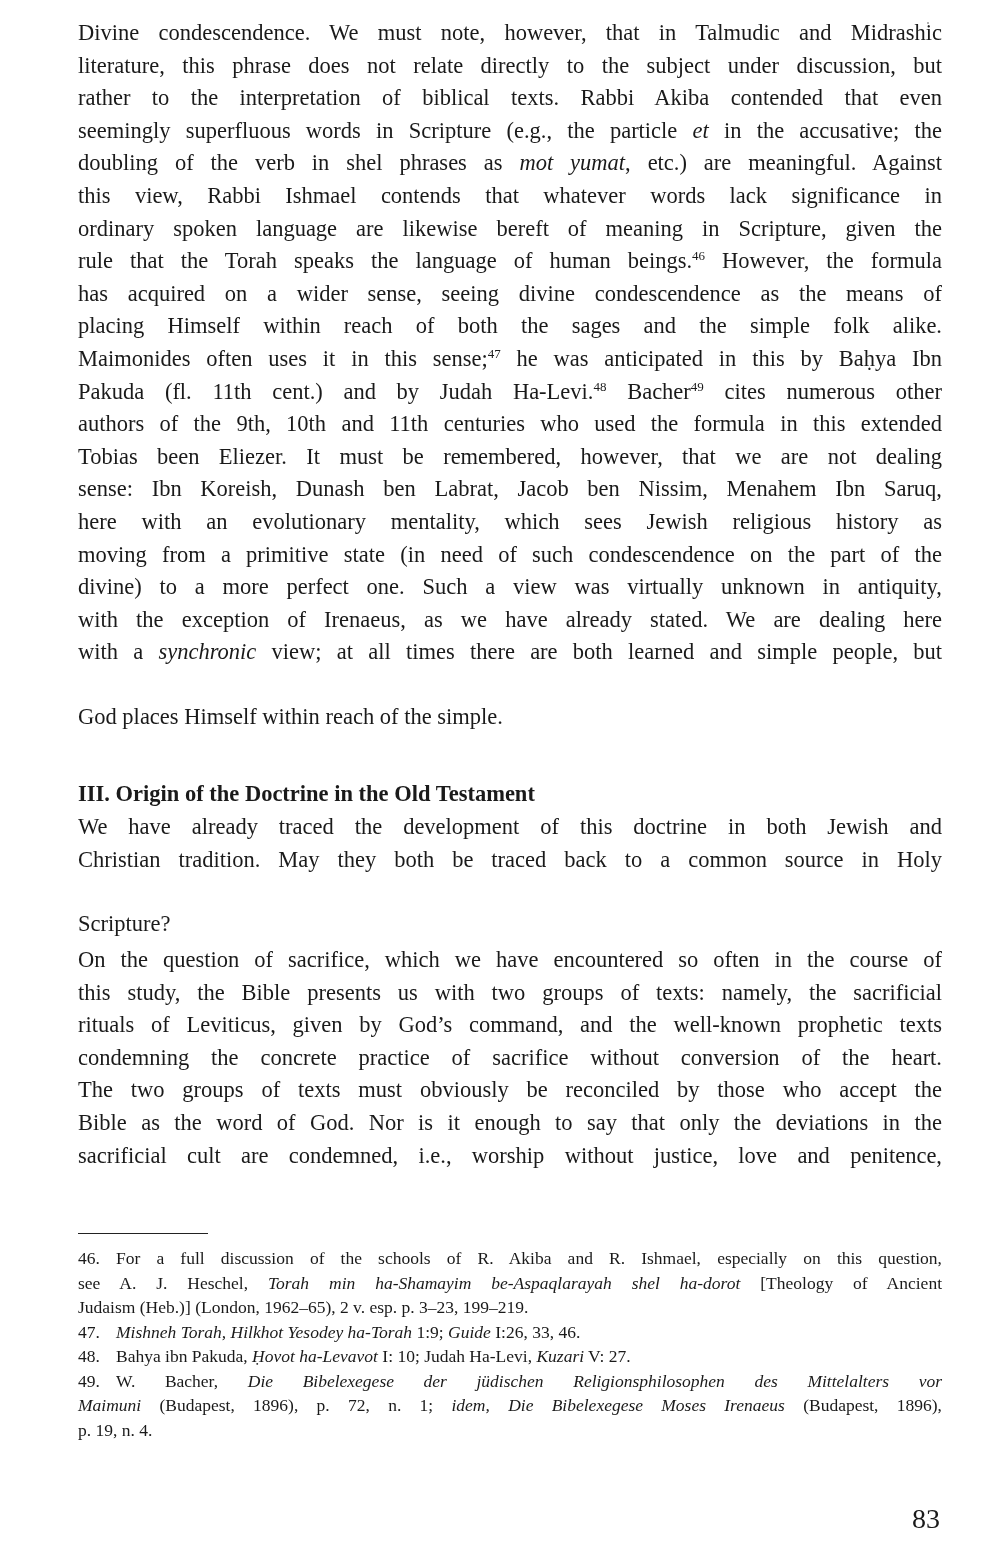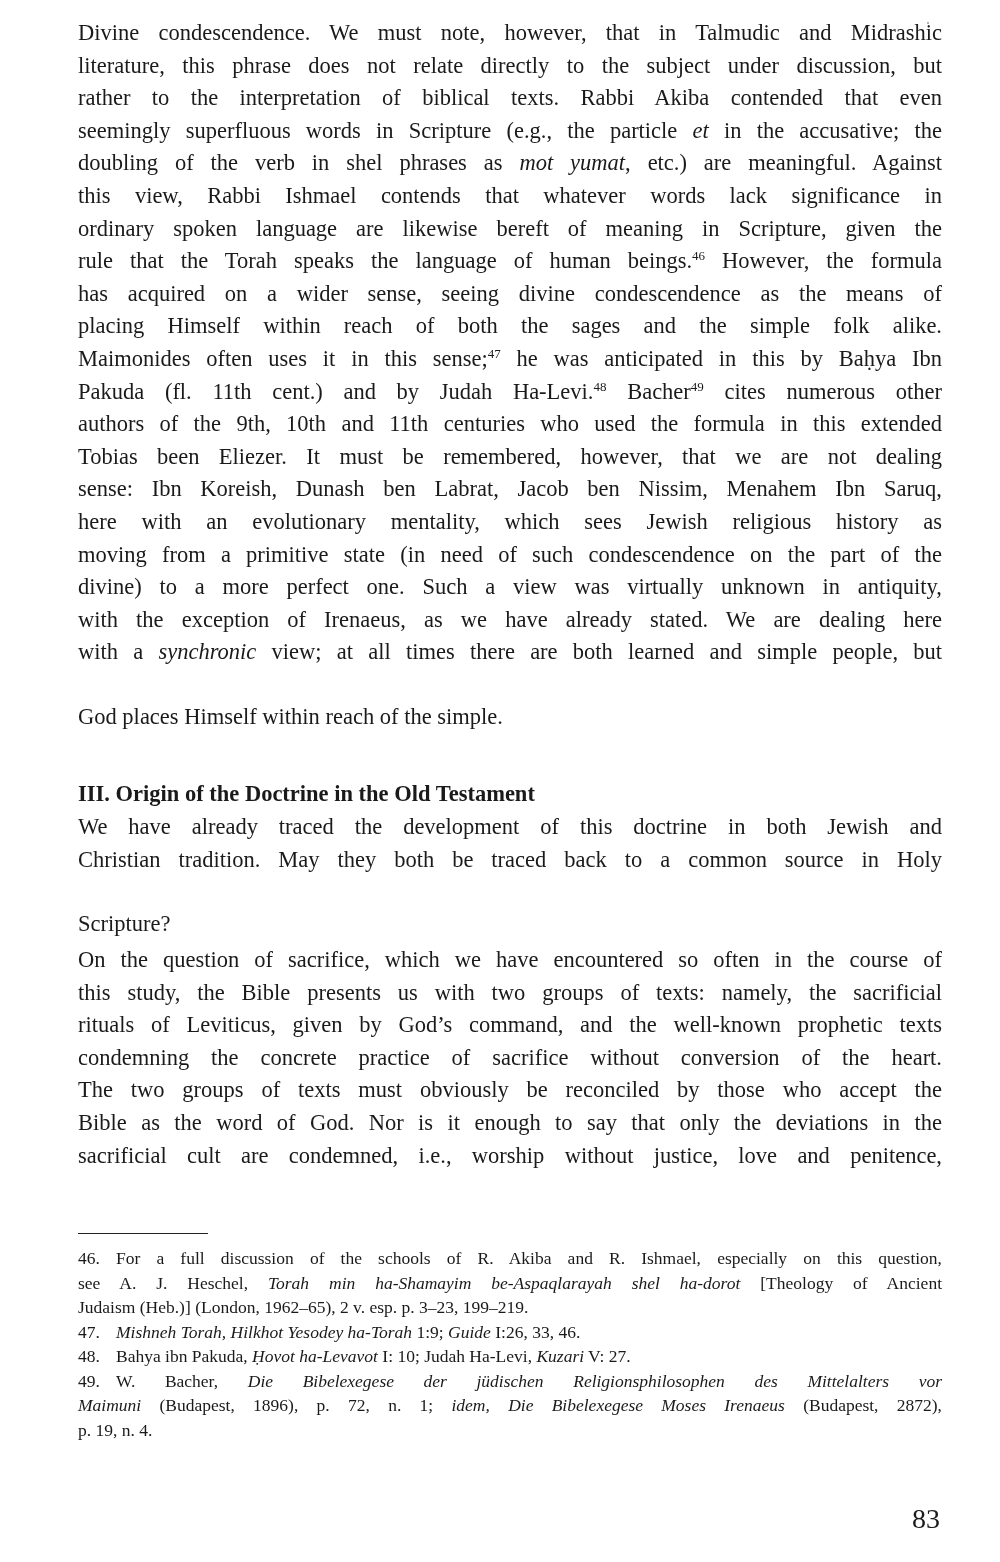--- a/index.html
+++ b/index.html
@@ -74,18 +74,18 @@
 
   <div id="rule"></div>
 
   <div class="notes" id="notes">
       <div class="note-line"><span class="num">46.</span><span>For a full discussion of the schools of R. Akiba and R. Ishmael, especially on this question,</span></div>
       <div class="note-line"><span>see A. J. Heschel, </span><i>Torah min ha-Shamayim be-Aspaqlarayah shel ha-dorot</i><span> [Theology of Ancient</span></div>
       <div class="note-line last"><span>Judaism (Heb.)] (London, 1962–65), 2 v. esp. p. 3–23, 199–219.</span></div>
       <div class="note-line last"><span class="num">47.</span><i>Mishneh Torah, Hilkhot Yesodey ha-Torah</i><span> 1:9; </span><i>Guide</i><span> I:26, 33, 46.</span></div>
       <div class="note-line last"><span class="num">48.</span><span>Bahya ibn Pakuda, </span><i>Ḥovot ha-Levavot</i><span> I: 10; Judah Ha-Levi, </span><i>Kuzari</i><span> V: 27.</span></div>
       <div class="note-line"><span class="num">49.</span><span>W. Bacher, </span><i>Die Bibelexegese der jüdischen Religionsphilosophen des Mittelalters vor</i></div>
-      <div class="note-line"><i>Maimuni</i><span> (Budapest, 1896), p. 72, n. 1; </span><i>idem, Die Bibelexegese Moses Irenaeus</i><span> (Budapest, 2872),</span></div>
+      <div class="note-line"><i>Maimuni</i><span> (Budapest, 1896), p. 72, n. 1; </span><i>idem, Die Bibelexegese Moses Irenaeus</i><span> (Budapest, 1896),</span></div>
       <div class="note-line last"><span>p. 19, n. 4.</span></div>
     </div>
 
   <div id="page-number">83</div>
 </div>
 
 </body></html>

